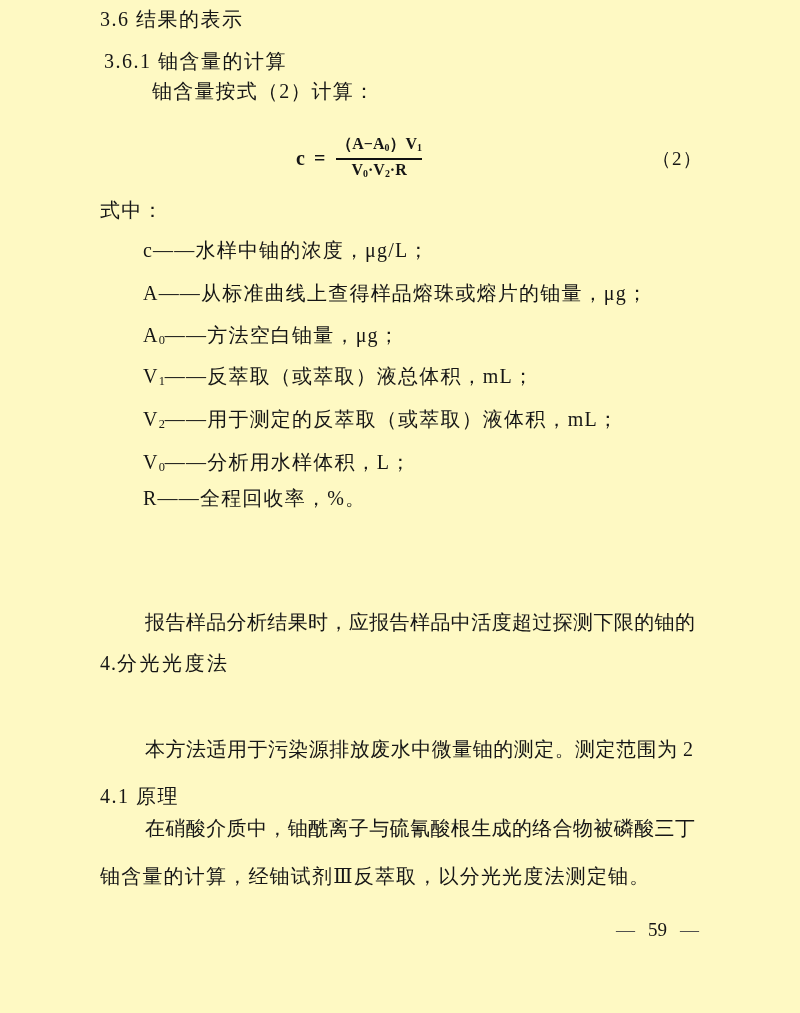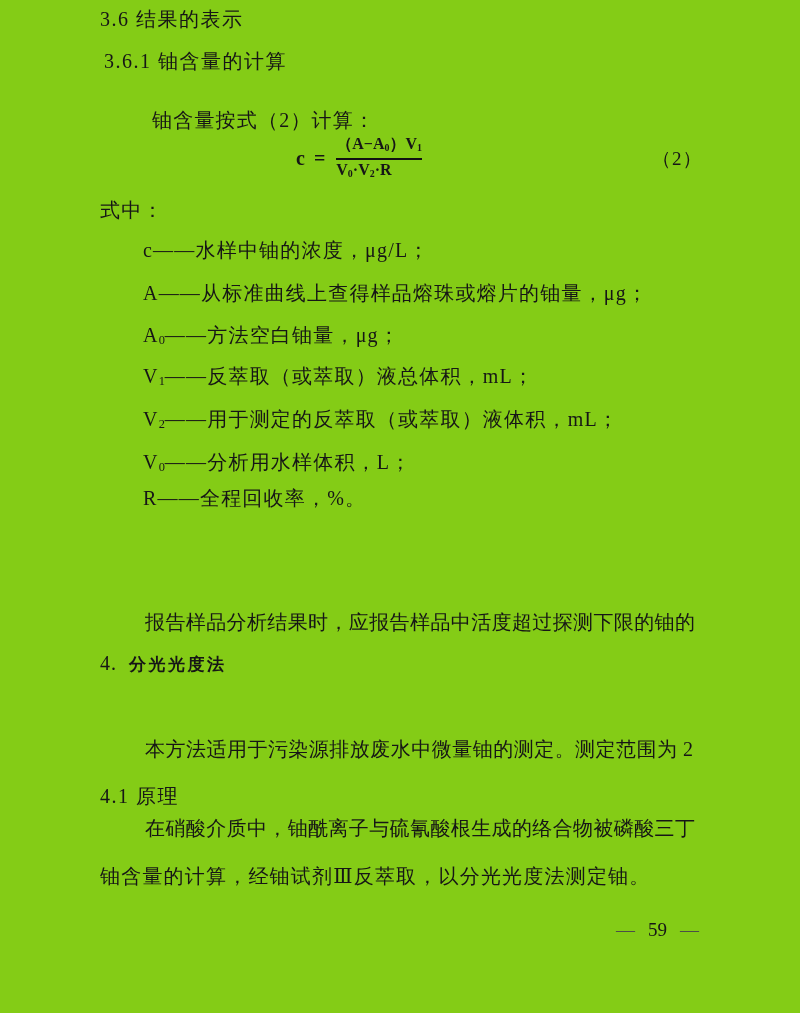--- a/index.html
+++ b/index.html
@@ -4,21 +4,21 @@
 <style>
   html, body {
     margin: 0;
     padding: 0;
     background: #ffffff;
   }
   .page {
     position: relative;
     width: 800px;
     height: 1013px;
-    background: #84cc16;
+    background: #fef9c3;
     overflow: hidden;
     font-family: "Liberation Serif", "DejaVu Serif", serif;
     color: #161616;
   }
   .line {
     position: absolute;
     white-space: nowrap;
     font-size: 20px;
     letter-spacing: 1.2px;
     line-height: 24px;
@@ -33,24 +33,23 @@
     margin-top: 40px;
   }
   .heading {
     letter-spacing: 1.5px;
   }
   .h4-num {
     letter-spacing: 1px;
   }
   .h4-title {
     font-family: "Liberation Sans", "DejaVu Sans", sans-serif;
-    font-weight: 700;
+    font-weight: 400;
     letter-spacing: 2.5px;
-    margin-left: 12px;
-    font-size: 17px;
+    font-size: 20px;
   }
   .def sub, .fr sub {
     font-size: 0.62em;
     vertical-align: -0.18em;
     letter-spacing: 0;
   }
   
   .formula {
     position: absolute;
     left: 296px;
@@ -60,21 +59,21 @@
     font-weight: 700;
   }
   .flhs {
     font-size: 20px;
     margin-right: 9px;
     letter-spacing: 2px;
   }
   .frac {
     display: inline-flex;
     flex-direction: column;
-    align-items: flex-start;
+    align-items: center;
   }
   .fnum, .fden {
     font-size: 16px;
     line-height: 18px;
     font-weight: 700;
   }
   .fbar {
     width: 100%;
     height: 0;
     border-top: 2px solid #111;
@@ -103,21 +102,21 @@
 </style>
 </head>
 <body>
 
 <div class="page">
 
   <div class="line heading" style="left:100px; top:7px">3.6 结果的表示</div>
 
   <div class="line heading" style="left:104px; top:49px">3.6.1 铀含量的计算</div>
 
-  <div class="line" style="left:152px; top:108px">铀含量按式（2）计算：</div>
+  <div class="line" style="left:152px; top:79px">铀含量按式（2）计算：</div>
 
   <div class="formula fr">
     <span class="flhs">c =</span>
     <span class="frac">
       <span class="fnum"><span>（A−A</span><sub>0</sub><span>）V</span><sub>1</sub></span>
       <span class="fbar"></span>
       <span class="fden"><span>V</span><sub>0</sub><span>·V</span><sub>2</sub><span>·R</span></span>
     </span>
   </div>
 

